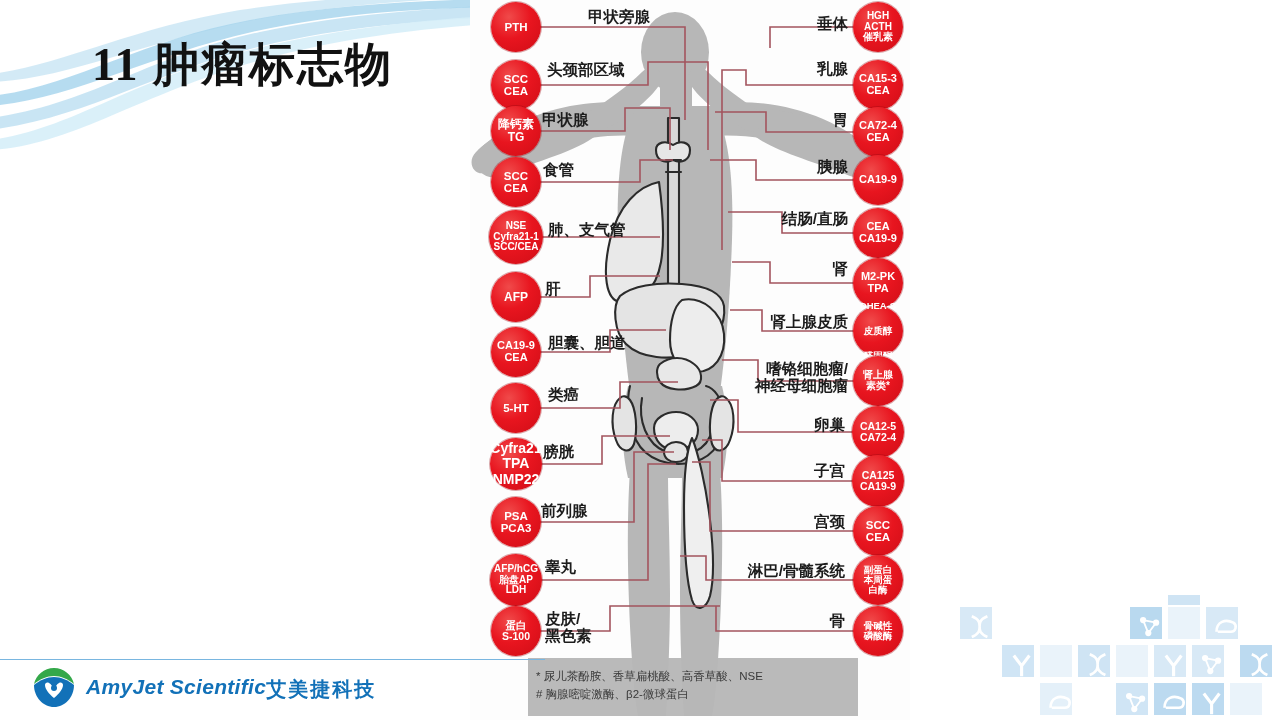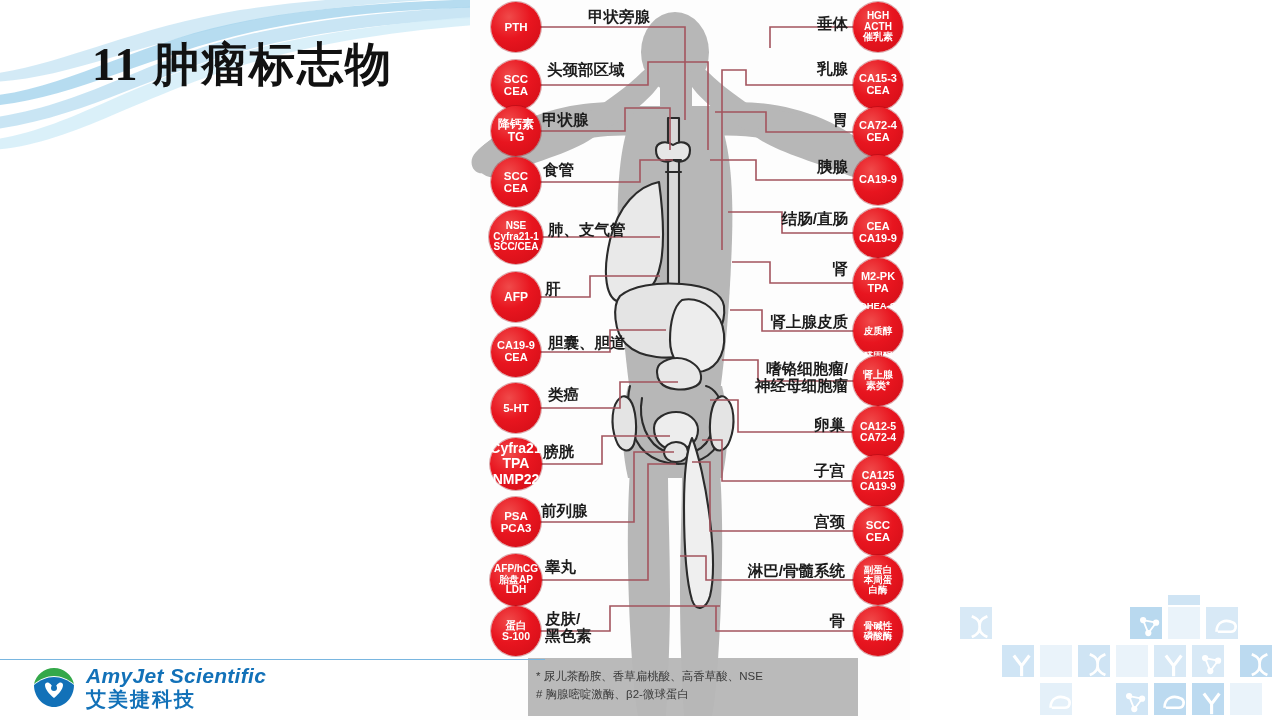--- a/index.html
+++ b/index.html
@@ -20,21 +20,21 @@
     position:absolute;left:92px;top:34px;
     font-family:"Liberation Serif","DejaVu Serif",serif;
     font-size:46px;font-weight:700;color:#111;letter-spacing:2px;
     white-space:nowrap;
   }
 
   
   .footer-rule{position:absolute;left:0;bottom:60px;width:545px;height:1px;background:#79b6e0;}
   .logo{position:absolute;left:30px;bottom:8px;height:50px;display:flex;align-items:center;gap:8px;}
   .logo-mark{width:48px;height:48px;flex:0 0 48px;}
-  .logo-text{display:flex;flex-direction:column;justify-content:center;line-height:1;}
+  .logo-text{display:flex;justify-content:center;line-height:1;}
   .logo-en{
     font-size:21px;font-weight:700;font-style:italic;color:#1271b8;letter-spacing:.3px;
     font-family:"Liberation Sans","DejaVu Sans",sans-serif;
   }
   .logo-cn{font-size:20px;font-weight:700;color:#1271b8;margin-top:3px;letter-spacing:2px;}
 
   
   .figure{
     position:absolute;left:470px;top:0;width:440px;height:720px;
     background:#fdfdfd;

